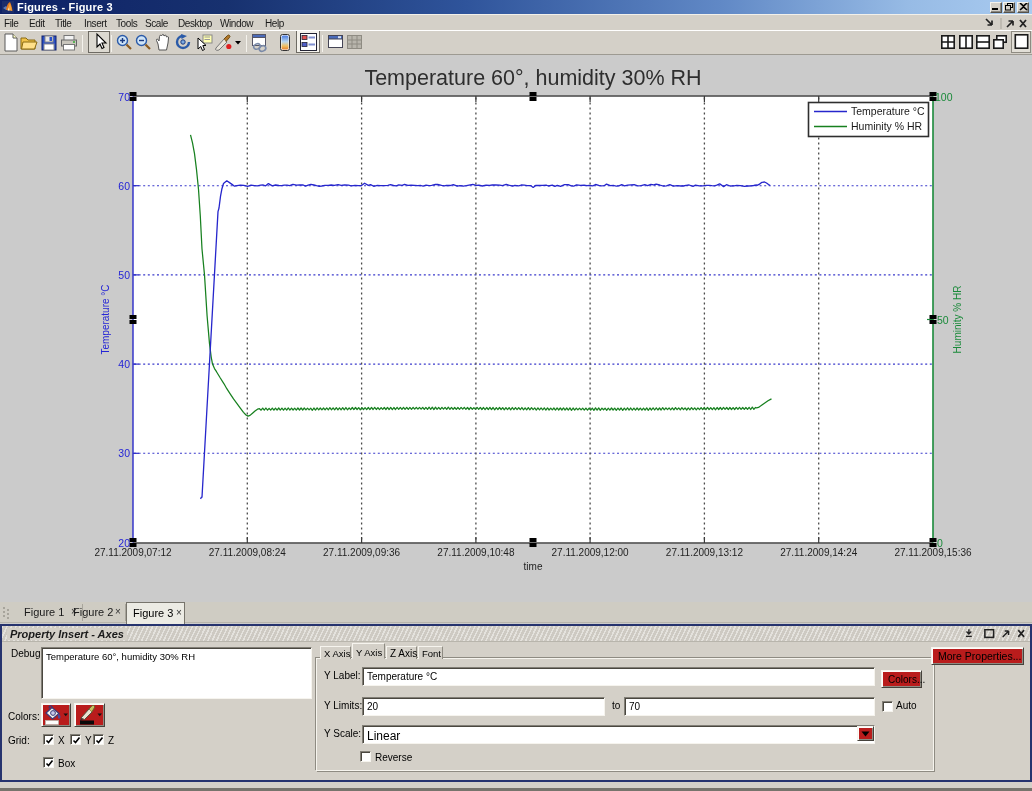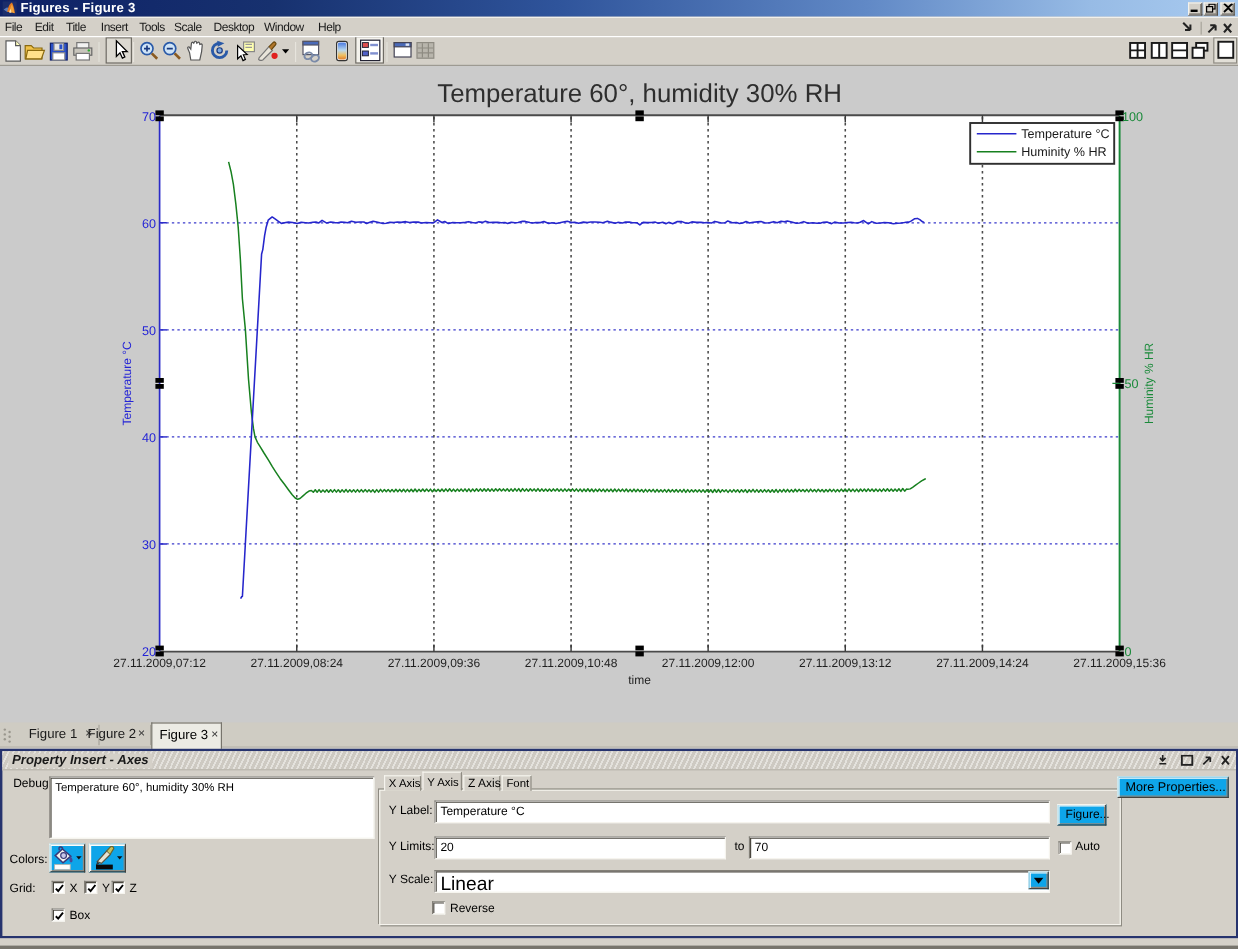--- a/index.html
+++ b/index.html
@@ -7,21 +7,21 @@
 .abs{position:absolute}
 .titlebar{left:0;top:0;width:1032px;height:14px;background:linear-gradient(90deg,#0e2166 0%,#17316f 22%,#2f549b 45%,#6189c6 70%,#97bbe5 88%,#a9cbf0 100%)}
 .titletxt{left:17px;top:1px;color:#fff;font-size:11px;font-weight:bold;letter-spacing:0.2px}
 .menubar{left:0;top:14px;width:1032px;height:16px;background:#d4d0c8;border-top:1px solid #f2f0ea}
 .menubar span{font-size:10px;letter-spacing:-0.4px;color:#1a1a1a}
 .toolbar{left:0;top:30px;width:1032px;height:25px;background:#d4d0c8;border-top:1px solid #fff;border-bottom:1px solid #9d9a92}
 .tsep{position:absolute;top:4px;width:1px;height:17px;background:#a8a49b;border-right:1px solid #f4f2ec}
 .canvas{left:0;top:56px;width:1032px;height:546px;background:#cbcbcb}
 .wbtn{position:absolute;top:2px;width:12px;height:11px;background:#d4d0c8;border:1px solid;border-color:#f4f2ec #55524c #55524c #f4f2ec;box-shadow:inset -1px -1px 0 #8a877f;font-size:8px;font-weight:bold;color:#000;text-align:center;line-height:9px}
 .sunken{background:#fff;border:1px solid;border-color:#827f77 #f6f4ee #f6f4ee #827f77;box-shadow:inset 1px 1px 0 #4a473f}
-.raised{background:#0ea5e9;border:1px solid;border-color:#f6f4ee #45423c #45423c #f6f4ee;box-shadow:inset 1px 1px 0 #fdfcfa,inset -1px -1px 0 #8e8b82}
+.raised{background:#b91c1c;border:1px solid;border-color:#f6f4ee #45423c #45423c #f6f4ee;box-shadow:inset 1px 1px 0 #fdfcfa,inset -1px -1px 0 #8e8b82}
 .pe-lbl{position:absolute;font-size:10px;color:#000;white-space:nowrap}
 .cb{position:absolute;width:11px;height:11px;background:#fff;border:1px solid;border-color:#827f77 #f6f4ee #f6f4ee #827f77;box-shadow:inset 1px 1px 0 #4a473f}
 .cb svg{position:absolute;left:1px;top:1px}
 </style></head>
 <body>
 
 <div class="abs titlebar"></div>
 <svg class="abs" style="left:2px;top:1px" width="12" height="12" viewBox="0 0 12 12">
  <rect width="12" height="12" fill="#1b2d6b"></rect>
  <path d="M1 7 L4 5 L6 7 L4 9 Z" fill="#5a7ab8"></path>
@@ -397,35 +397,35 @@
     <span style="position:absolute;left:3px;top:1px">Z Axis</span>
   </div>
 <div class="abs" style="left:418px;top:646px;width:25px;height:13px;background:#d4d0c8;border:1px solid #8e8b82;border-bottom:none;border-top-color:#f6f4ee;border-left-color:#f6f4ee;font-size:9.5px;color:#000;white-space:nowrap">
     <span style="position:absolute;left:3px;top:1px">Font</span>
   </div>
 <div class="pe-lbl" style="left:324px;top:670px">Y Label:</div>
 <div class="abs sunken" style="left:362px;top:667px;width:513px;height:19px">
     <div style="font-size:10px;color:#000;margin:3px 0 0 4px">Temperature °C</div>
   </div>
 <div class="abs raised" style="left:881px;top:670px;width:41px;height:18px;font-size:10px;color:#000">
-    <span style="position:absolute;left:6px;top:3px;white-space:nowrap">Figure...</span>
+    <span style="position:absolute;left:6px;top:3px;white-space:nowrap">Colors...</span>
   </div>
 <div class="pe-lbl" style="left:324px;top:700px">Y Limits:</div>
 <div class="abs sunken" style="left:362px;top:697px;width:243px;height:19px">
     <div style="font-size:10px;color:#000;margin:3px 0 0 4px">20</div>
   </div>
 <div class="pe-lbl" style="left:612px;top:700px">to</div>
 <div class="abs sunken" style="left:624px;top:697px;width:251px;height:19px">
     <div style="font-size:10px;color:#000;margin:3px 0 0 4px">70</div>
   </div>
 <div class="cb" style="left:882px;top:701px"></div>
 <div class="pe-lbl" style="left:896px;top:700px">Auto</div>
 <div class="pe-lbl" style="left:324px;top:728px">Y Scale:</div>
 <div class="abs sunken" style="left:362px;top:725px;width:513px;height:19px">
-    <div style="font-size:16px;color:#000;margin:3px 0 0 4px">Linear</div>
+    <div style="font-size:12px;color:#000;margin:3px 0 0 4px">Linear</div>
  <div class="raised" style="position:absolute;right:0px;top:0px;width:17px;height:15px"></div>
  <svg style="position:absolute;right:4px;top:5px" width="9" height="6" viewBox="0 0 9 6">
       <path d="M0.5 0.5 L8.5 0.5 L4.5 5.5 Z" fill="#000"></path>
     </svg>
 </div>
 <div class="cb" style="left:360px;top:751px"></div>
 <div class="pe-lbl" style="left:375px;top:752px">Reverse</div>
 
 <div class="abs raised" style="left:931px;top:647px;width:93px;height:18px">
     <span style="position:absolute;left:6px;top:2px;font-size:10.5px;color:#000;white-space:nowrap">More Properties...</span>

